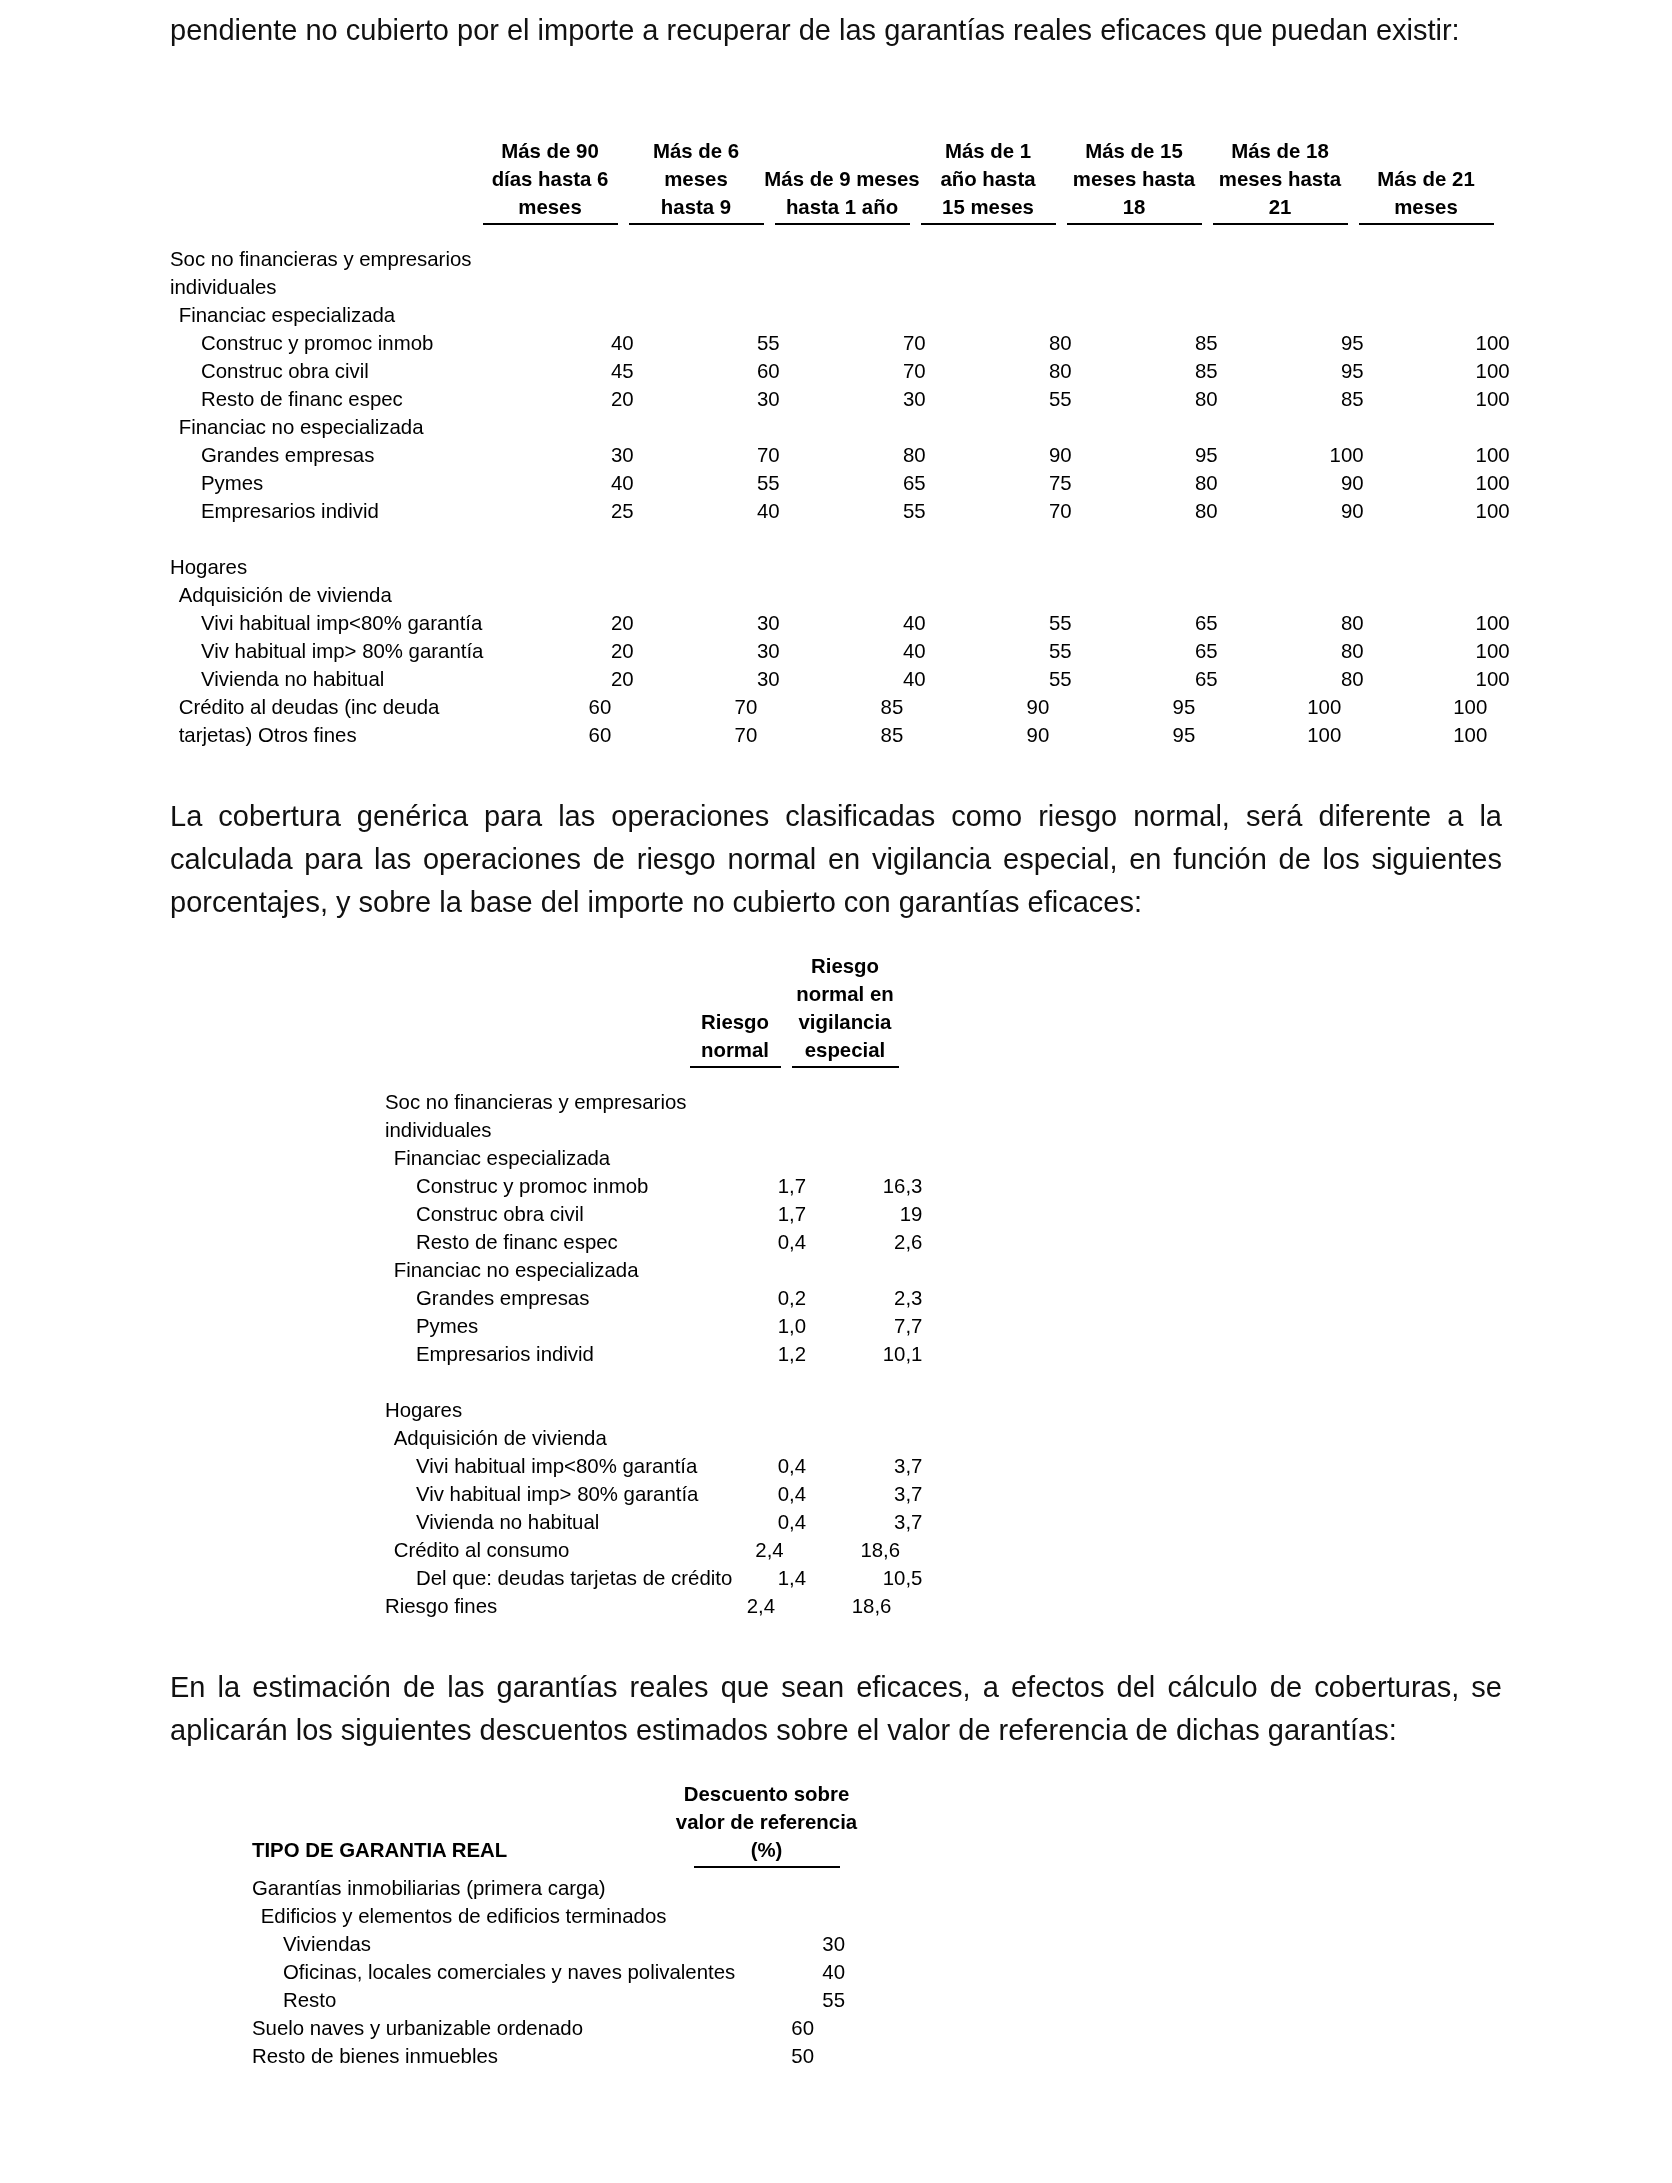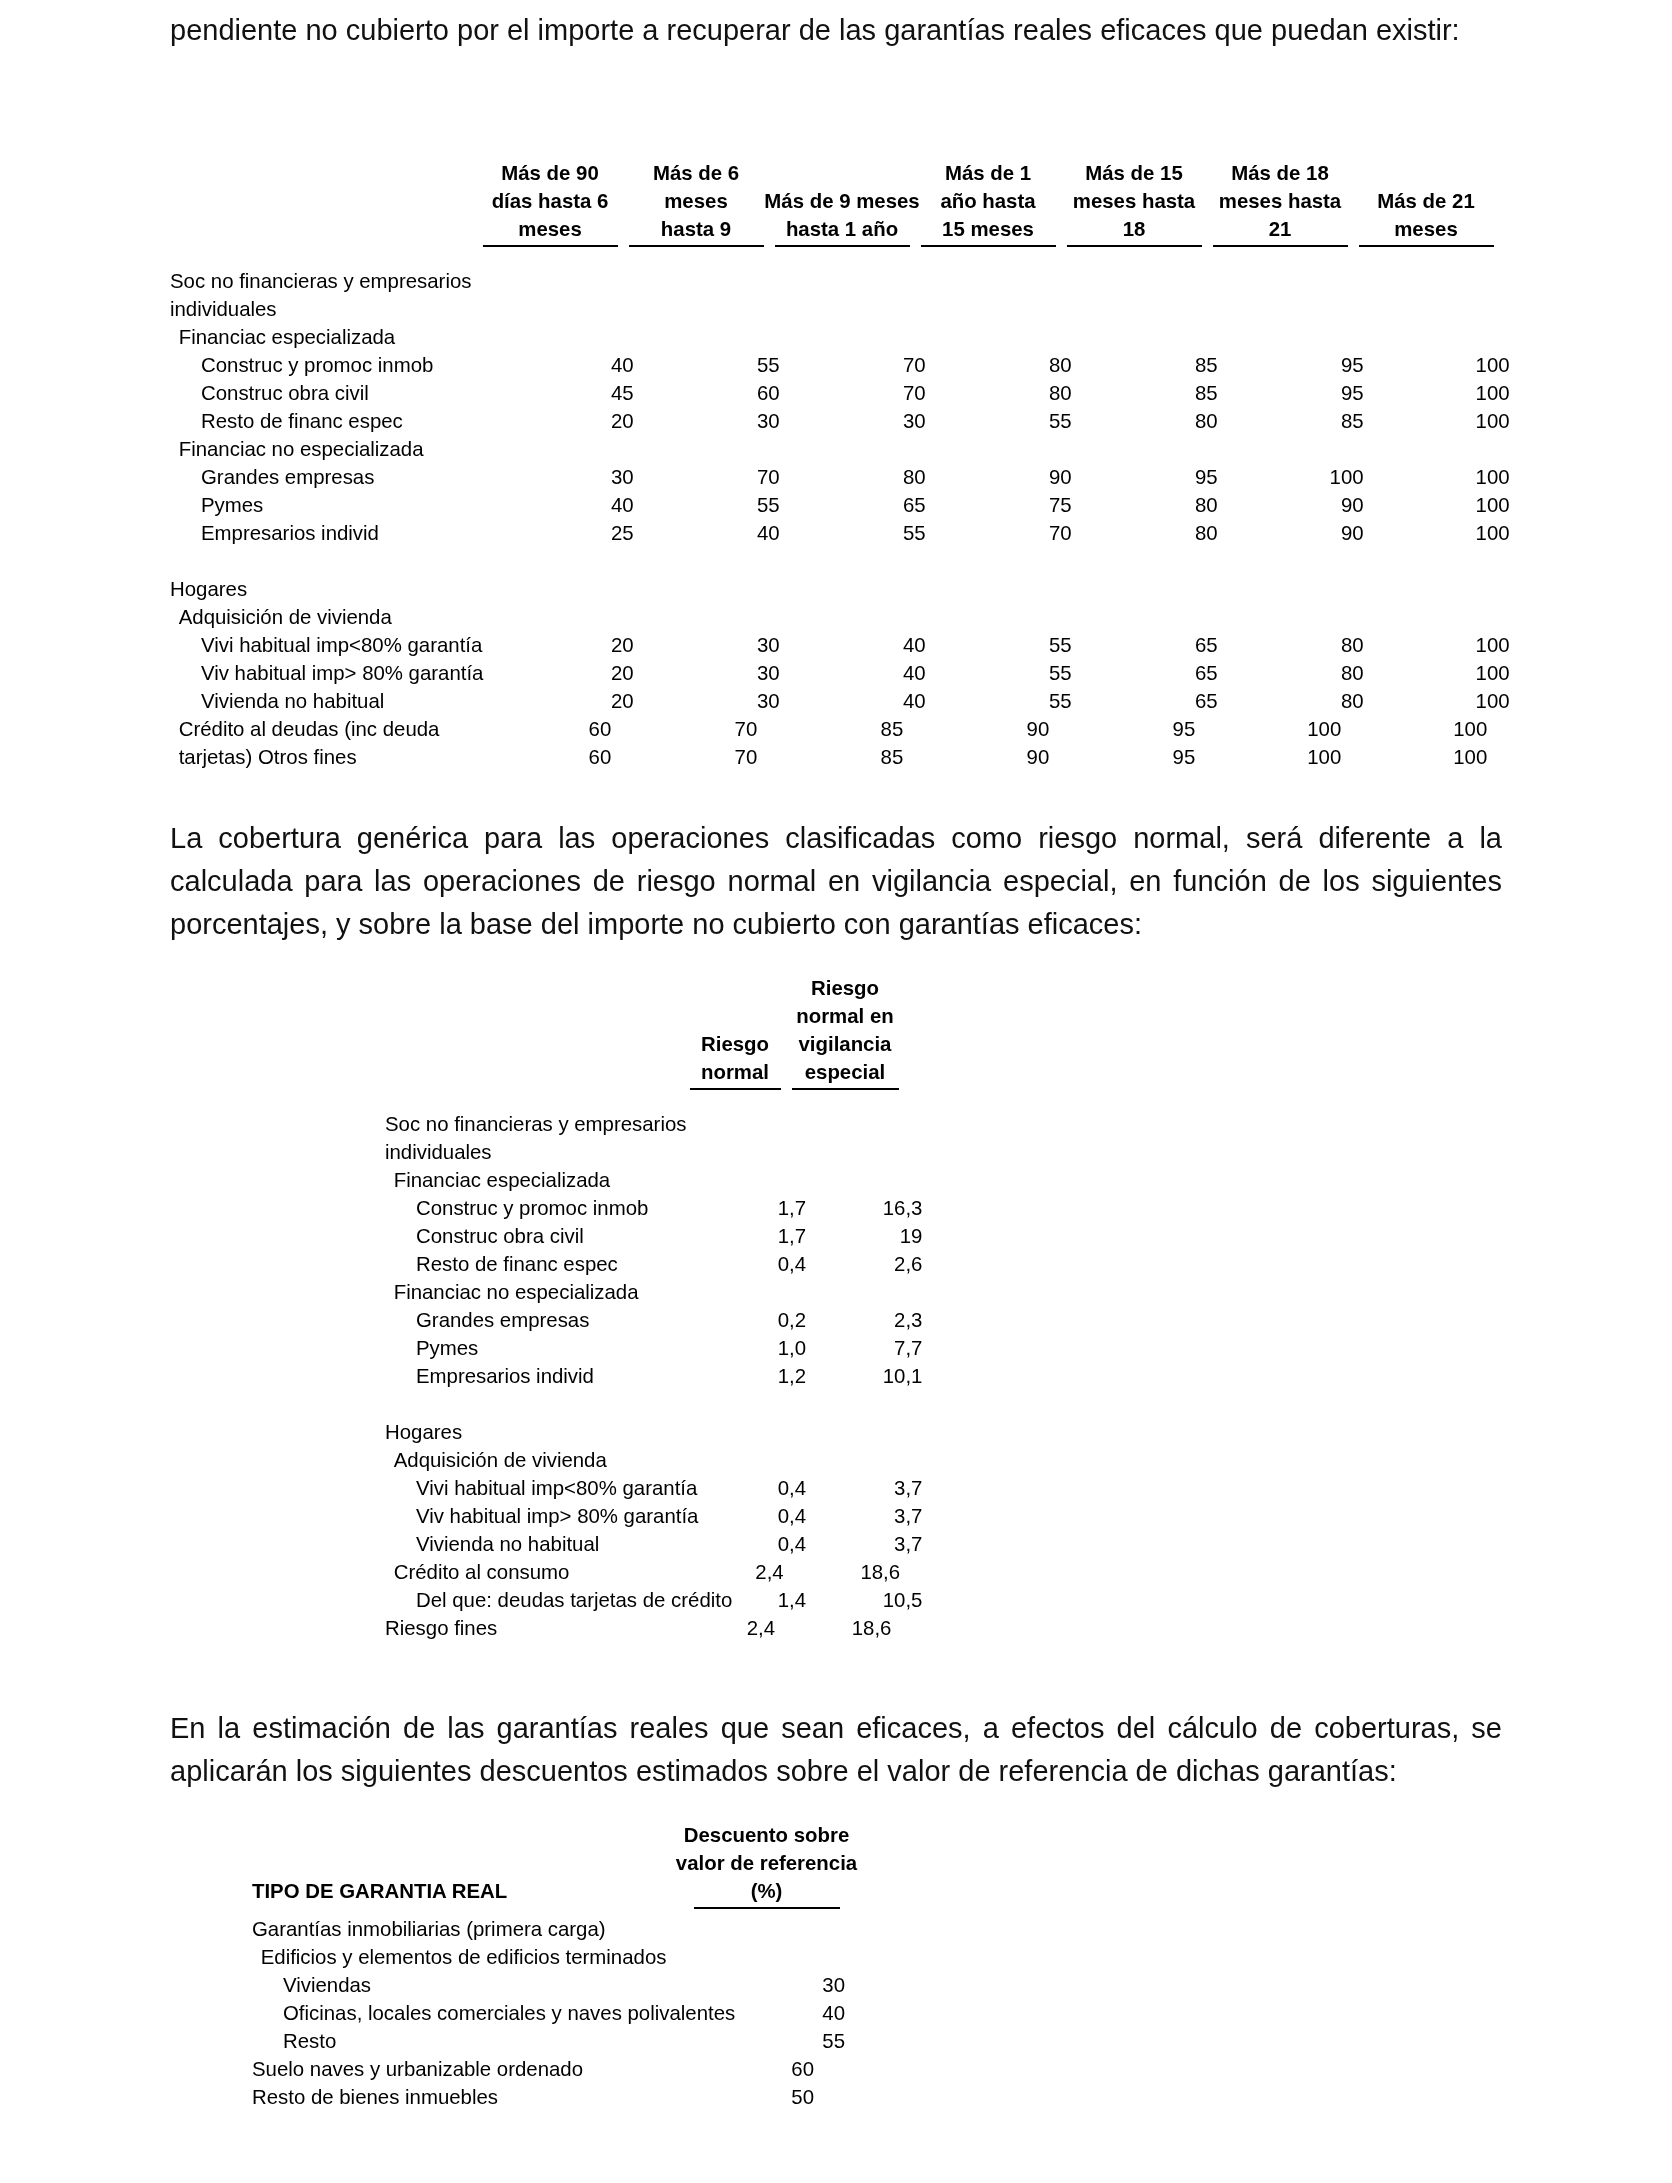--- a/index.html
+++ b/index.html
@@ -3,39 +3,39 @@
 <meta charset="utf-8">
 <style>
   html,body{margin:0;padding:0}
   body{
     width:1672px;height:2183px;background:#ffffff;color:#000;
     font-family:"Liberation Sans",sans-serif;overflow:hidden;
   }
   .page{padding:9.4px 170px 0 170px}
   .para{font-size:29px;line-height:43px;text-align:justify;color:#111}
   #para2{margin-top:46px}
-  #para3{margin-top:65px}
+  #para3{margin-top:46px}
 
   .tbl{font-size:20.4px;line-height:28px;color:#000}
   .hrow{display:flex;align-items:flex-end}
   .hcell{display:flex;flex-direction:column;align-items:center;font-weight:bold}
   .htext{white-space:pre;text-align:center;padding-bottom:1.6px}
   .uline{border-bottom:2.4px solid #000;height:0}
   .hlabel{font-weight:bold;padding-bottom:3.9px}
   .tbody{margin-top:20.4px}
   .row{display:flex}
   .row.bold{font-weight:normal}
   .row.spacer{height:28px}
   .label{white-space:pre}
   .cell{text-align:right;box-sizing:border-box;flex:none}
   .indent-0{padding-left:0}
   .indent-1{padding-left:8.7px}
   .indent-2{padding-left:31px}
 
-  #table1{margin-top:107px}
+  #table1{margin-top:85px}
   #table1 .hspacer{width:307px;flex:none}
   #table1 .hcell{width:146px;flex:none}
   #table1 .uline{width:135px}
   #table1 .label{width:307px;flex:none}
   #table1 .cell{width:146px;padding-right:20.4px}
 
   #table2{margin-top:28px;margin-left:215px}
   #table2 .hspacer{width:299px;flex:none}
   #table2 .hcell{width:102px;flex:none}
   #table2 .hcell:last-child{width:118px}

